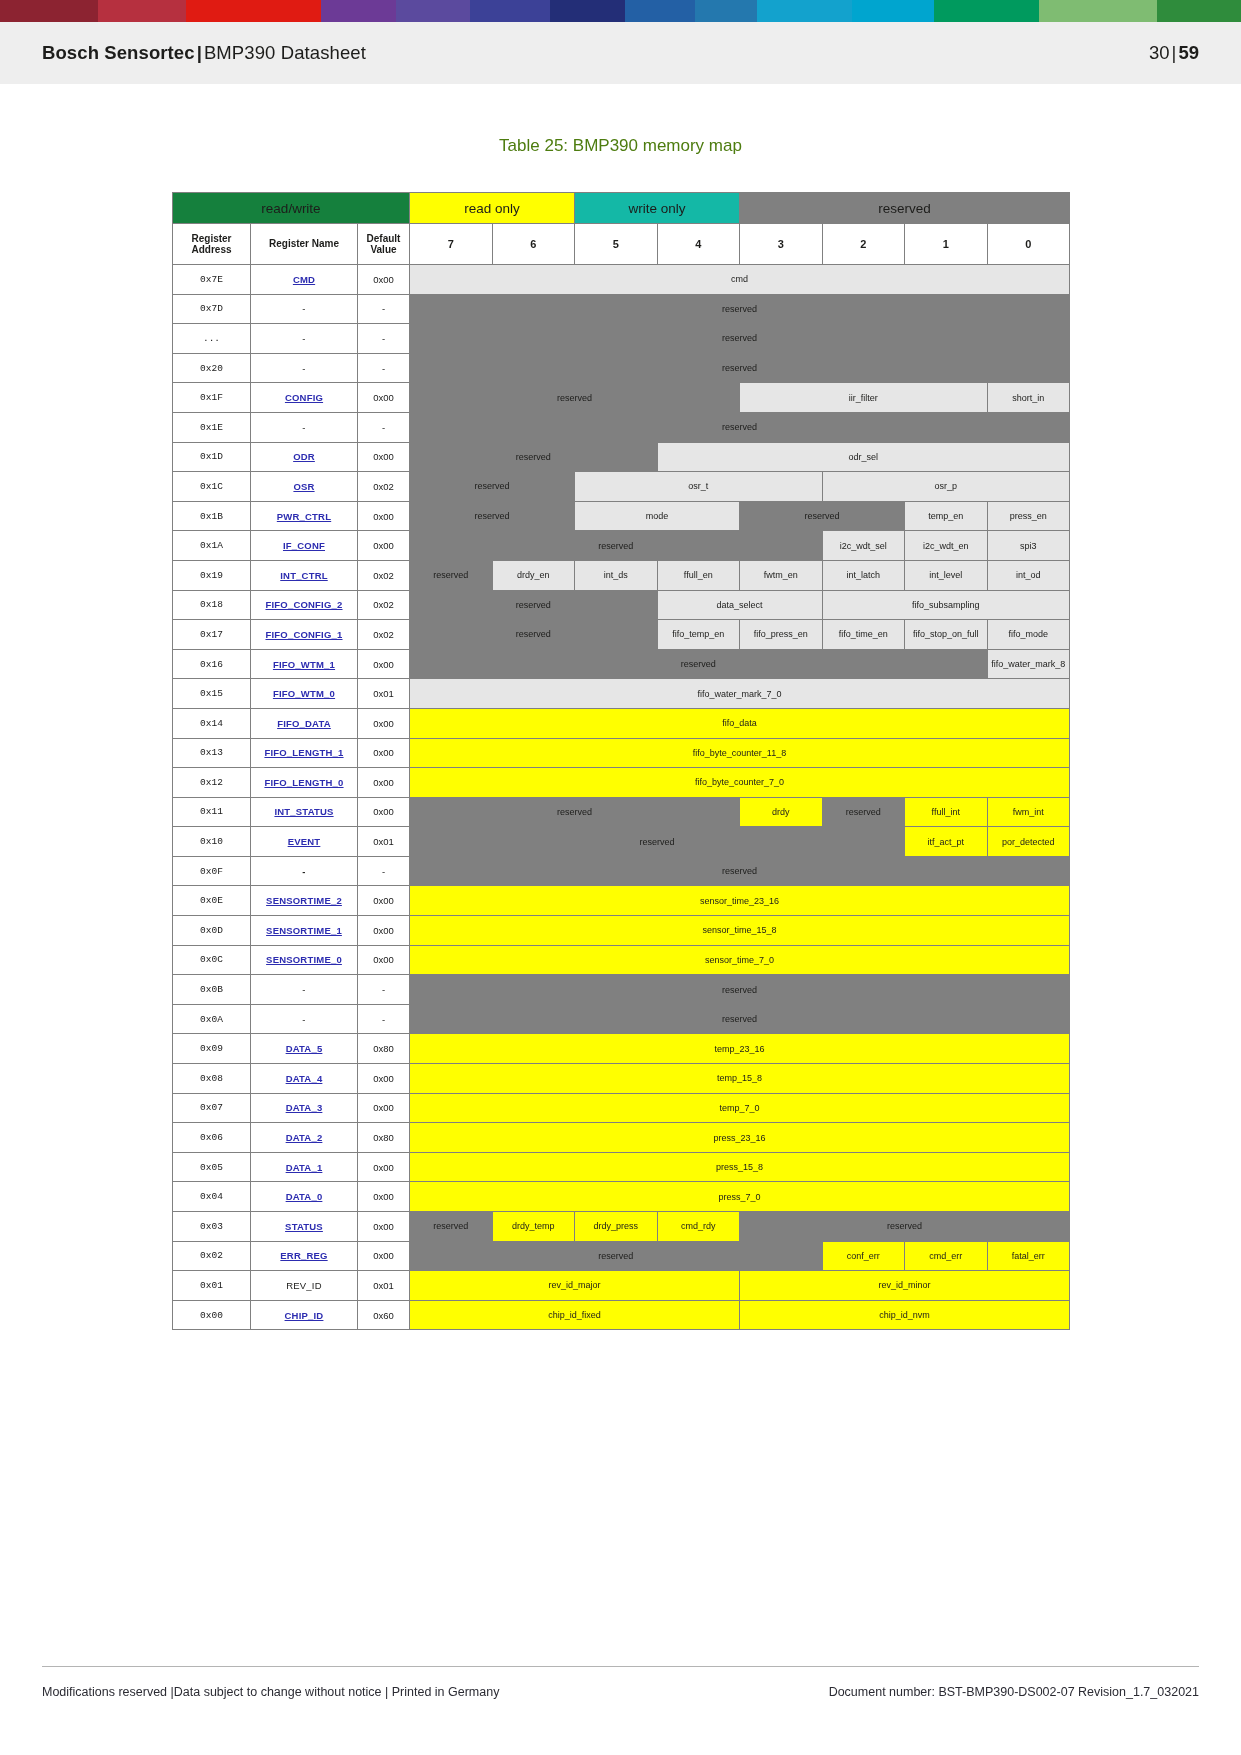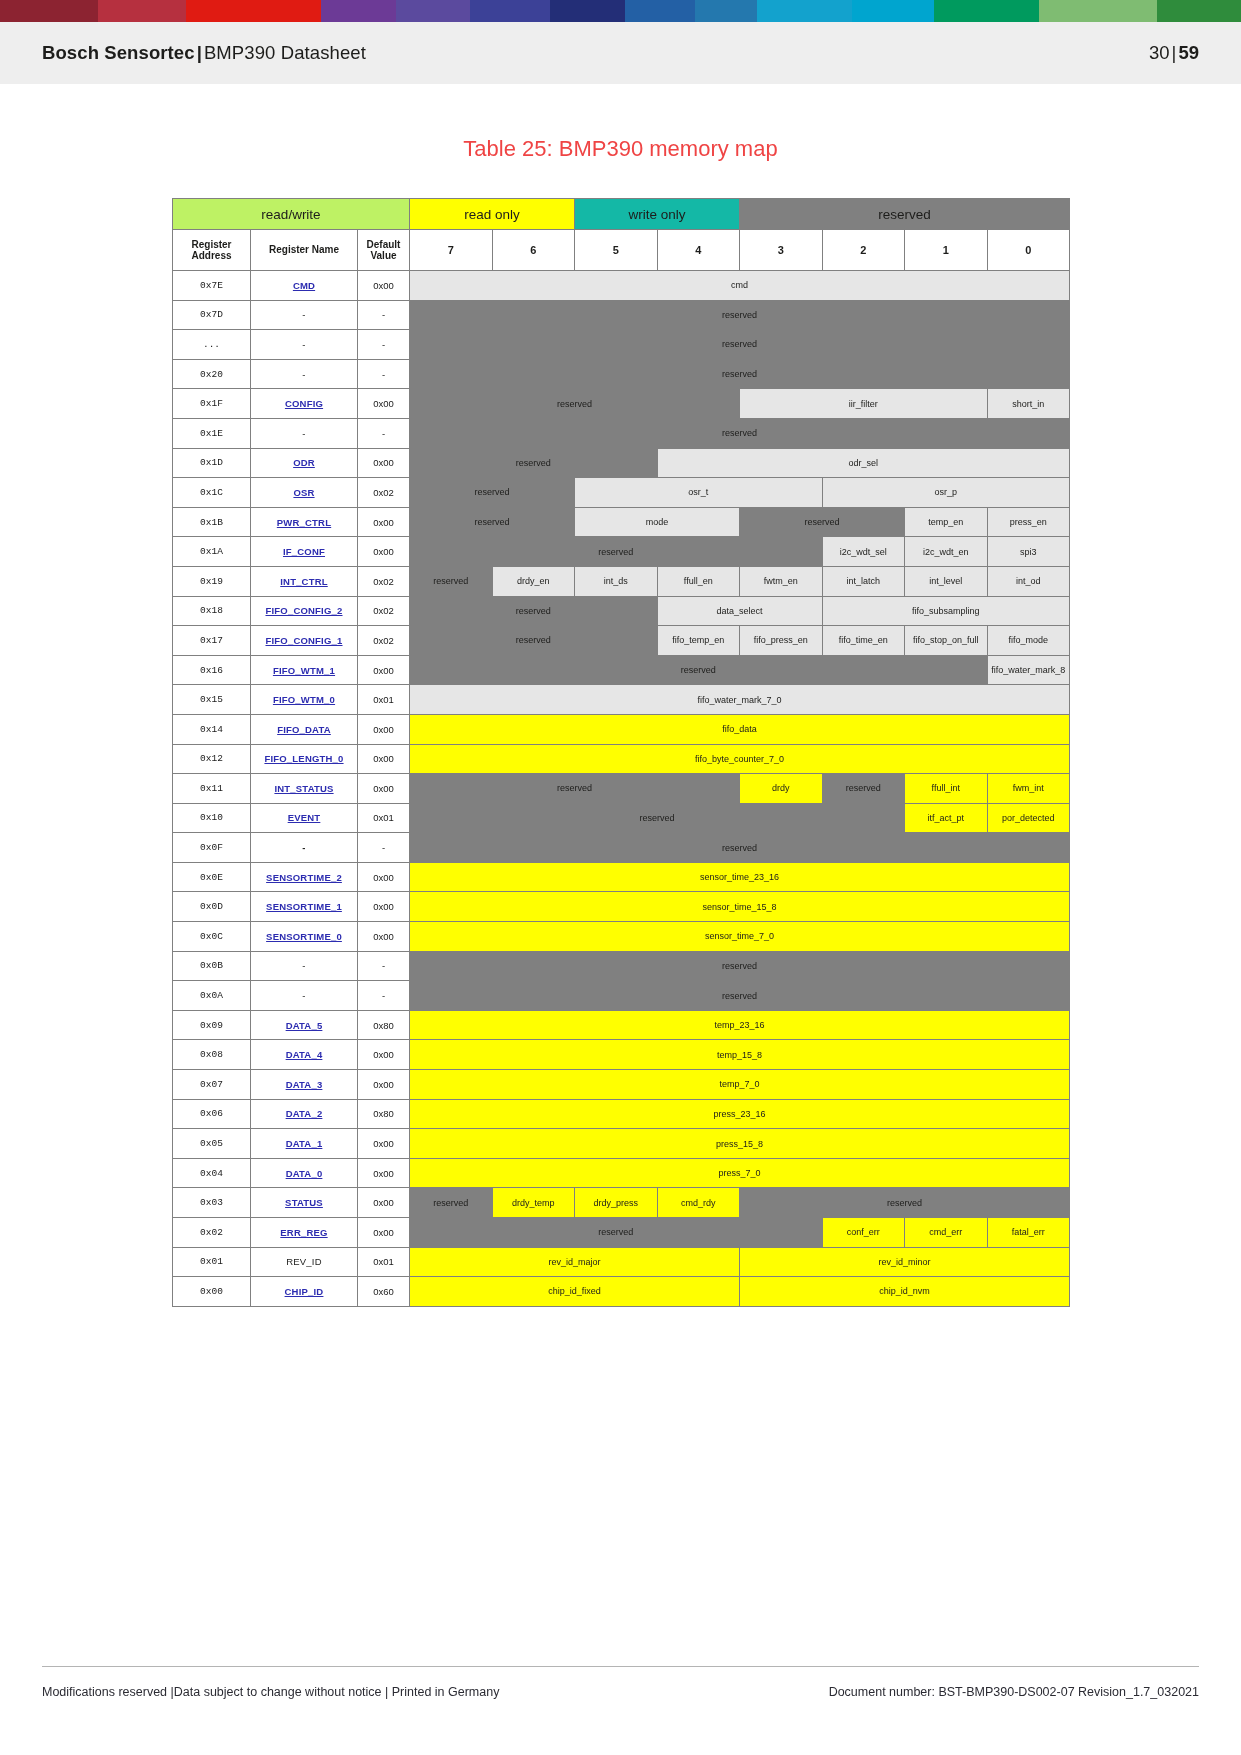--- a/index.html
+++ b/index.html
@@ -52,22 +52,22 @@
     color: #1d1d1b;
     white-space: nowrap;
   }
   .header-right .pg { font-weight: normal; }
   .header-right .slash { padding: 0 2px; }
   .header-right .tot { font-weight: bold; }
 
   
   .caption {
     text-align: center;
-    font-size: 22px;
-    color: #ef4444;
+    font-size: 17px;
+    color: #4d7c0f;
     margin-top: 52px;
   }
 
   
   .table-wrap {
     margin: 36px auto 0 auto;
     width: 897px;
   }
   table.memmap {
     border-collapse: collapse;
@@ -84,21 +84,21 @@
     white-space: nowrap;
   }
 
   
   .legend td {
     height: 30px;
     font-size: 13.5px;
     color: #1d1d1b;
     border: 1px solid #9a9a9a;
   }
-  .lg-rw { background: #bef264; }
+  .lg-rw { background: #15803d; }
   .lg-ro { background: #ffff00; }
   .lg-wo { background: #14b8a6; }
   .lg-res { background: #808080; }
 
   
   .colhead td {
     height: 40px;
     background: #ffffff;
     font-weight: bold;
     font-size: 10px;
@@ -323,20 +323,26 @@
           <td class="dval">0x01</td>
           <td colspan="8" class="f-rw">fifo_water_mark_7_0</td>
         </tr>
         <tr class="reg">
           <td class="addr">0x14</td>
           <td class="rname"><a href="#">FIFO_DATA</a></td>
           <td class="dval">0x00</td>
           <td colspan="8" class="f-ro">fifo_data</td>
         </tr>
         <tr class="reg">
+          <td class="addr">0x13</td>
+          <td class="rname"><a href="#">FIFO_LENGTH_1</a></td>
+          <td class="dval">0x00</td>
+          <td colspan="8" class="f-ro">fifo_byte_counter_11_8</td>
+        </tr>
+        <tr class="reg">
           <td class="addr">0x12</td>
           <td class="rname"><a href="#">FIFO_LENGTH_0</a></td>
           <td class="dval">0x00</td>
           <td colspan="8" class="f-ro">fifo_byte_counter_7_0</td>
         </tr>
         <tr class="reg">
           <td class="addr">0x11</td>
           <td class="rname"><a href="#">INT_STATUS</a></td>
           <td class="dval">0x00</td>
           <td colspan="4" class="f-res">reserved</td>

